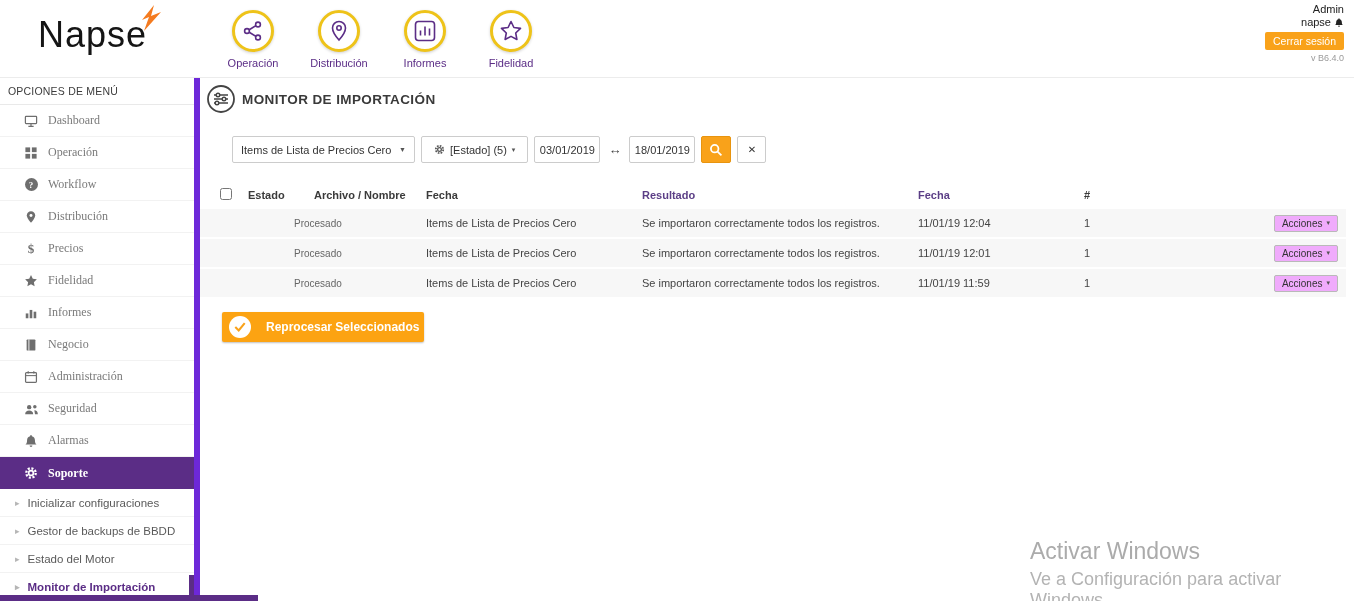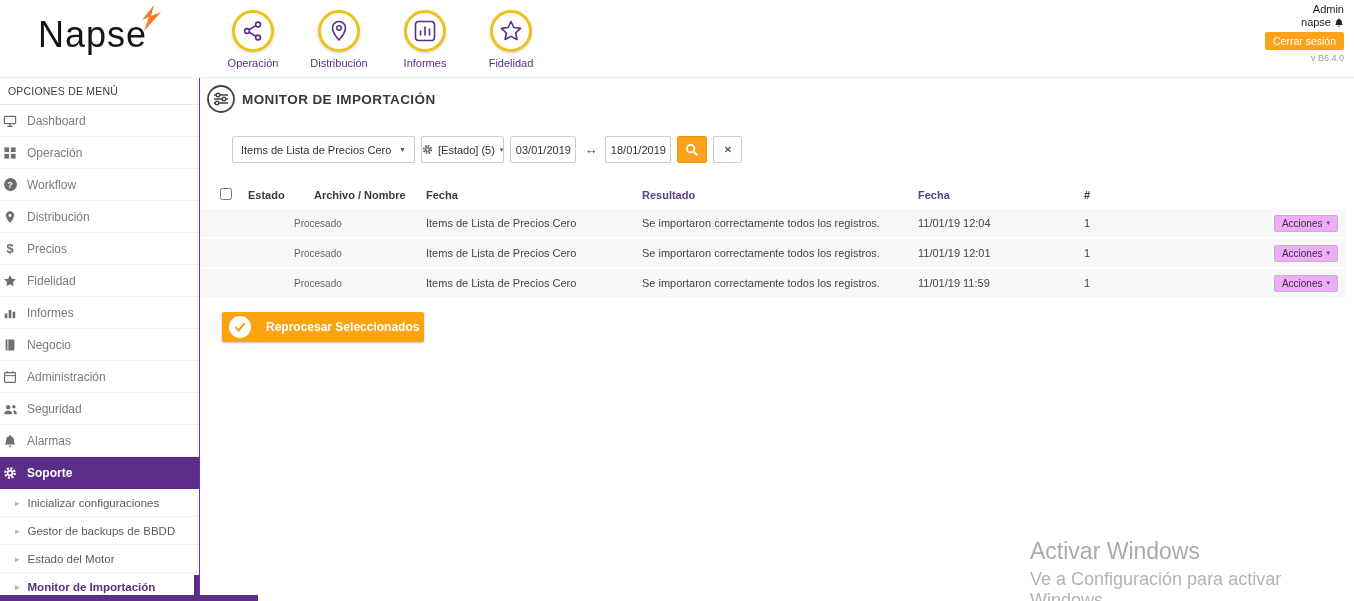--- a/index.html
+++ b/index.html
@@ -19,25 +19,25 @@
                 box-shadow:0 1px 3px rgba(0,0,0,.18); }
   .app-label { margin-top:5px; font-size:11px; color:#5b2d86; }
   .user-box { position:absolute; top:3px; right:10px; display:flex; flex-direction:column; align-items:flex-end; }
   .user-role { font-size:11px; color:#222;text-align:right; }
   .user-account { font-size:11px; color:#222; display:flex; align-items:center; gap:3px; margin-top:1px; cursor:pointer; }
   .logout-btn { margin-top:4px; background:#f9a21a; color:#fff; border:none; font-size:10.5px; padding:3px 8px;
                 border-radius:2px; cursor:pointer; font-family:inherit; }
   .version { margin-top:3px; font-size:9px; color:#9a9a9a; }
 
   
-  .sidebar { position:absolute; top:78px; left:0; width:200px; height:523px; background:#fff; border-right:1px solid #6d28d9; }
+  .sidebar { position:absolute; top:78px; left:0; width:200px; height:523px; background:#fff; border-right:6px solid #6d28d9; }
   .side-title { height:27px; line-height:27px; padding-left:8px; font-size:10.5px; color:#3c3c3c;
                 border-bottom:1px solid #e9e9e9; letter-spacing:.2px; }
-  .side-item { height:32px; display:flex; align-items:center; gap:9px; padding-left:2px; font-size:12px;
-               color:#7a7a7a; border-bottom:1px solid #f2f2f2; cursor:pointer; }
+  .side-item { height:32px; display:flex; align-items:center; gap:9px; padding-left:23px; font-size:12px;
+               color:#7a7a7a; border-bottom:1px solid #f2f2f2; cursor:pointer;font-family:Liberation Serif, serif; }
   .side-icon { width:16px; display:flex; justify-content:center; align-items:center; color:#6e6e6e; }
   .side-item.active { background:#5b2d86; color:#fff; font-weight:bold; border-bottom:none; }
   .side-item.active .side-icon { color:#fff; }
   .sub-item { height:28px; display:flex; align-items:center; gap:8px; padding-left:15px; font-size:11.5px;
               color:#5a5a5a; border-bottom:1px solid #f2f2f2; cursor:pointer; position:relative; }
   .sub-chevron { color:#b5b5b5; font-size:9px; }
   .sub-item.active { color:#5b2d86; font-weight:bold; }
   .sub-item.active::after { content:""; position:absolute; right:0; top:2px; bottom:2px; width:5px; background:#5b2d86; }
   .bottom-strip { position:absolute; left:0; bottom:0; width:258px; height:6px; background:#5b2d86; }
   .dollar-glyph { font-weight:bold; font-size:13px; line-height:1; }
@@ -47,21 +47,21 @@
 
   
   .main { position:absolute; left:200px; top:78px; width:1154px; height:523px; }
   .page-head { display:flex; align-items:center; gap:6px; margin:6px 0 0 6px; }
   .page-title { font-size:13.5px; color:#3a3a3a; letter-spacing:.4px; }
 
   .filters { display:flex; align-items:center; gap:6px; margin:22px 0 0 32px; }
   .ctrl { height:27px; border:1px solid #ccc; background:#fff; display:flex; align-items:center;
           font-size:11px; color:#333; border-radius:2px; }
   .select-type { width:183px; padding:0 8px; justify-content:space-between; cursor:pointer; }
-  .estado-btn { padding:0 0; gap:5px; cursor:pointer; }
+  .estado-btn { padding:0 12px; gap:5px; cursor:pointer; }
   .date-input { width:66px; justify-content:center; cursor:text; }
   .arrow-lr { font-size:13px; color:#444; padding:0 2px; }
   .search-btn { width:30px; height:27px; background:#f9a21a; border:1px solid #e8940f; display:flex;
                 align-items:center; justify-content:center; border-radius:2px; cursor:pointer; }
   .clear-btn { width:29px; height:27px; background:#fff; border:1px solid #ccc; display:flex; align-items:center;
                justify-content:center; border-radius:2px; font-size:10px; color:#333; cursor:pointer; }
   .caret { font-size:7px; color:#555; }
 
   .table { margin:18px 8px 0 0; }
   .thead, .trow { display:grid; grid-template-columns:48px 66px 112px 216px 276px 166px 80px 1fr; align-items:center; }

